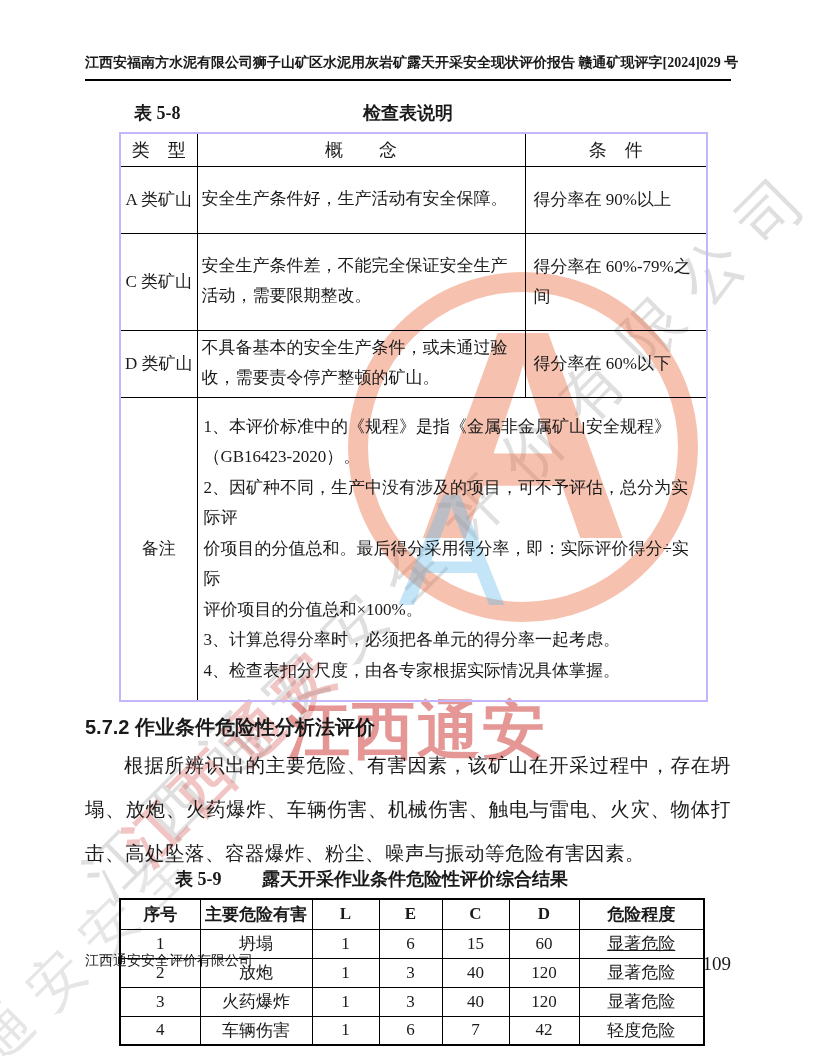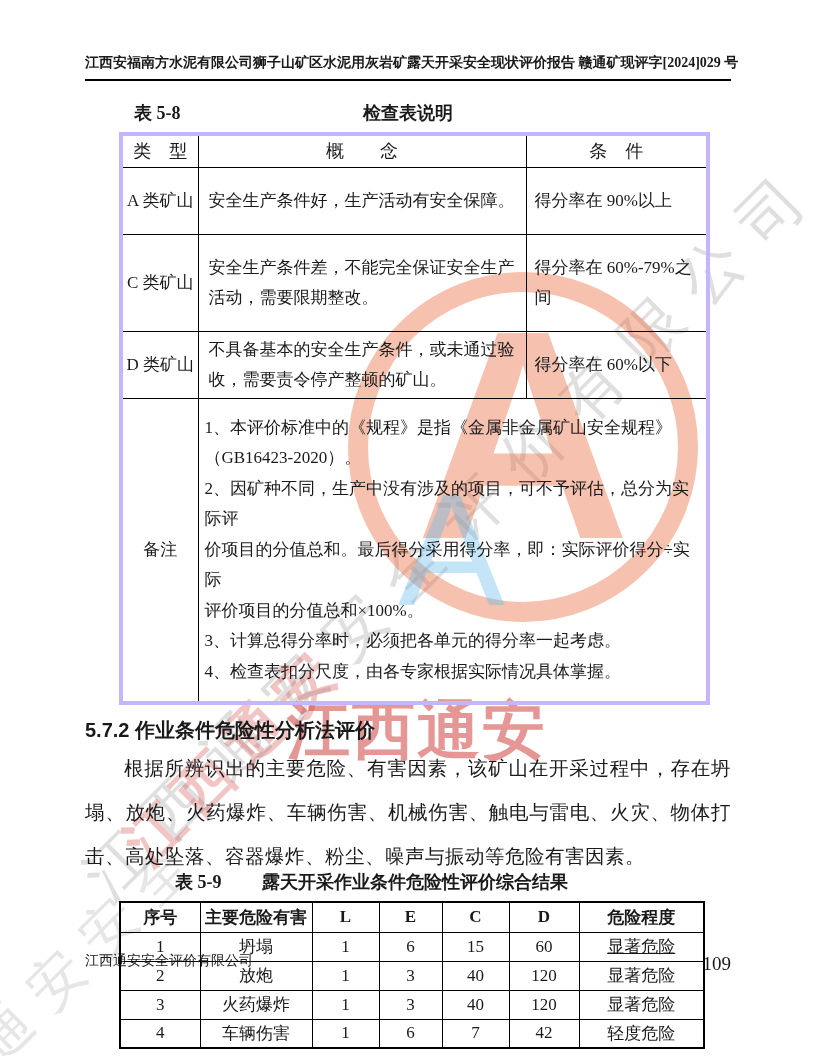--- a/index.html
+++ b/index.html
@@ -51,25 +51,25 @@
     border-bottom:2px solid #000; padding-bottom:7px;
     font-size:14px; font-weight:bold; white-space:nowrap;
   }
   .flow { position:absolute; top:0; left:0; right:0; }
   .cap1 {
     margin:100px 85px 0; position:relative; text-align:center;
     font-size:18px; font-weight:bold; height:26px; line-height:26px;
   }
   .cap1-lbl { position:absolute; left:49px; top:0; }
   table { border-collapse:collapse; table-layout:fixed; }
-  .t1 { margin:6px 0 0 119px; width:587px; font-size:17px; border:4px solid #c4b5fd; }
+  .t1 { margin:6px 0 0 119px; width:587px; font-size:17px; border:2px solid #c4b5fd; }
   .t1 th, .t1 td { border:1.5px solid #000; vertical-align:middle; }
   .t1 th { font-weight:normal; font-size:18px; height:33px; }
   .t1 .c1 { text-align:center; }
-  .t1 .c2 { padding:1px 10px; line-height:30px; text-align:left; }
+  .t1 .c2 { padding:1px 4px; line-height:30px; text-align:left;font-family:Liberation Mono, monospace; }
   .t1 .c3 { padding:18px 8px; line-height:30px; text-align:left; }
   .t1 .ra { height:33px; } .t1 .rb { height:64px; }
   .t1 .rc { height:65px; } .t1 .rd { height:60px; }
   .t1 .remark-cell { padding:14px 6px; line-height:30.5px; text-align:left; }
   .sec {
     margin:10px 85px 0; height:30px; line-height:30px;
     font-size:20px; font-weight:bold;
     font-family:"Liberation Sans","DejaVu Sans",sans-serif;
   }
   .para {

